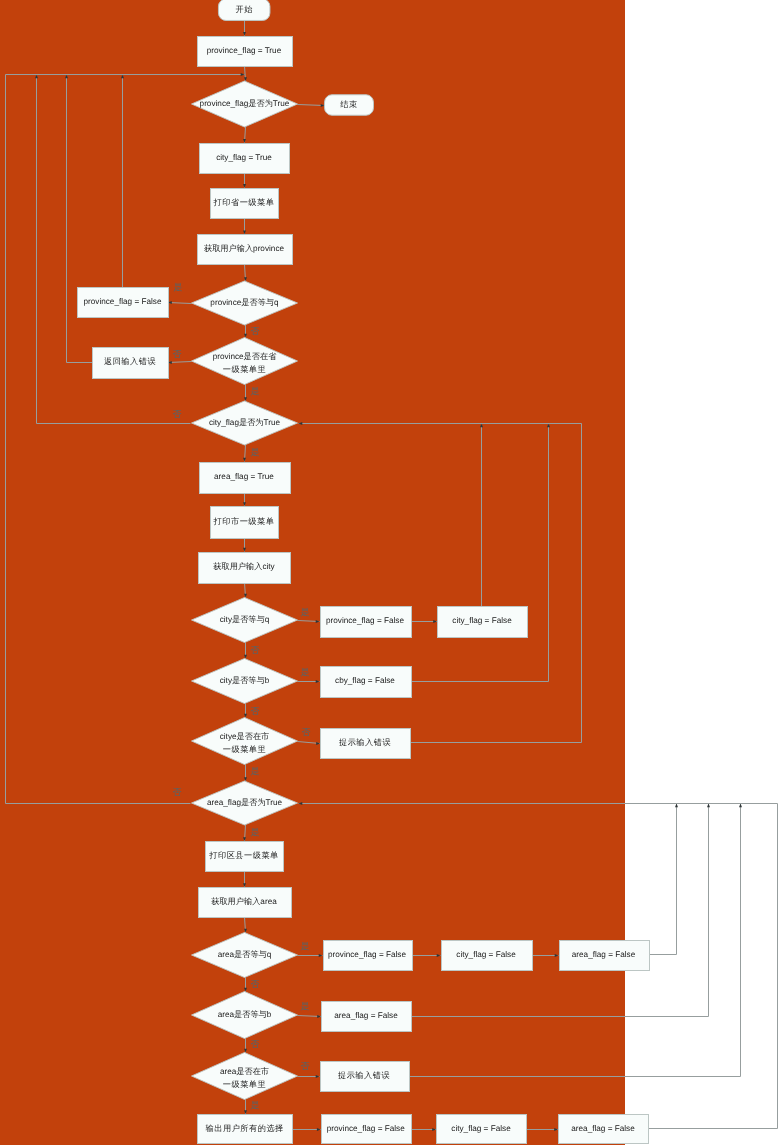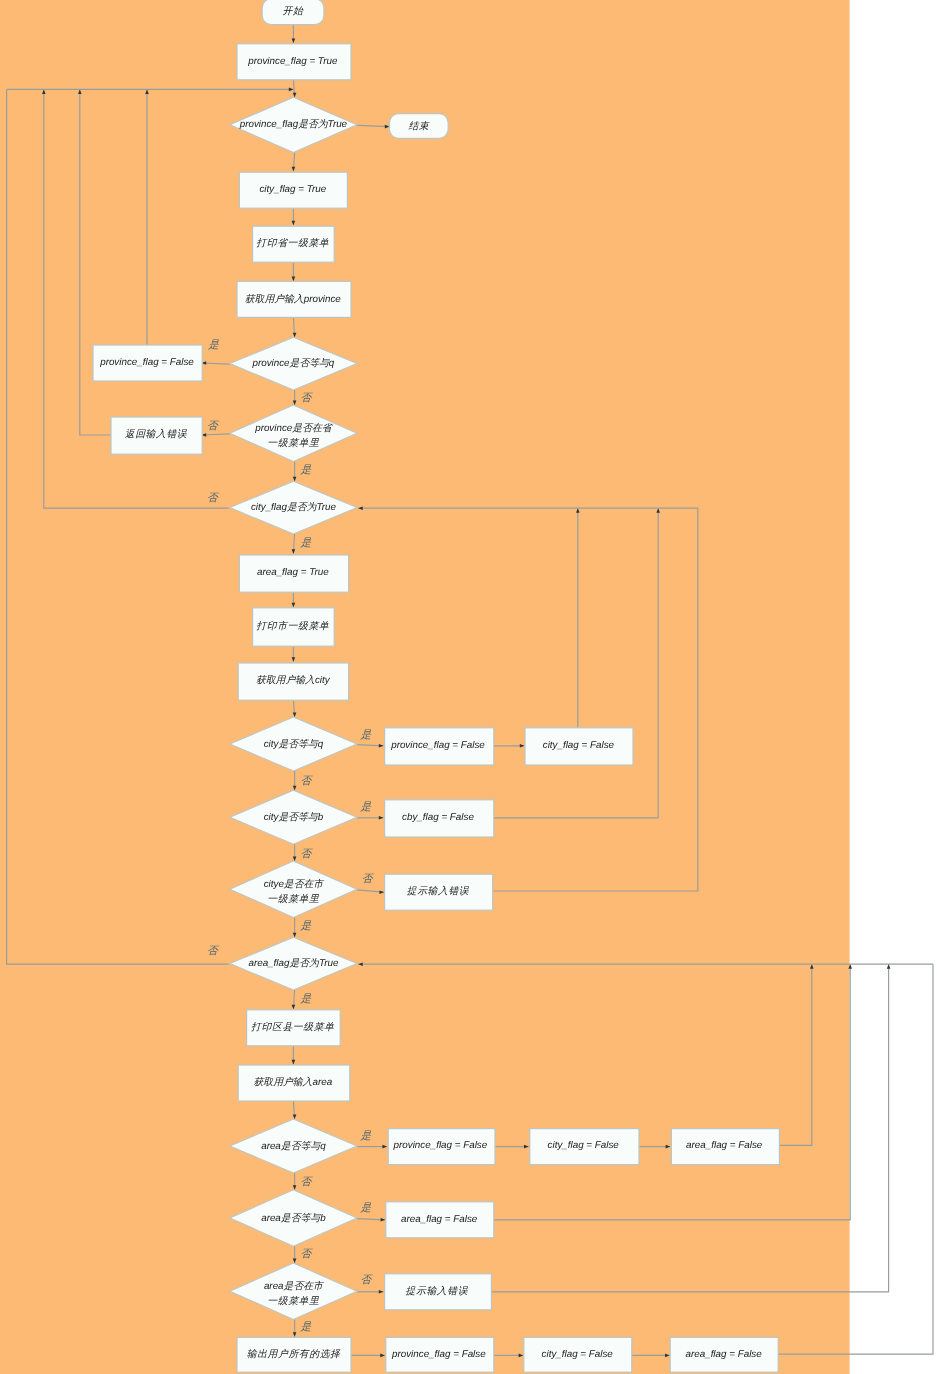--- a/index.html
+++ b/index.html
@@ -1,21 +1,21 @@
 <!DOCTYPE html>
 <html><head>
 <meta charset="utf-8">
 <title>flowchart</title>
 <style>
   html,body{margin:0;padding:0;background:#ffffff;
             -webkit-font-smoothing:antialiased;
             text-rendering:geometricPrecision;}
   body{width:781px;height:1145px;overflow:hidden;
        font-family:"Liberation Sans", sans-serif;}
-  #canvas{position:relative;width:708px;height:1145px;background:#fdba74;font-style:italic;}
+  #canvas{position:relative;width:625px;height:1145px;background:#c2410c;}
   svg{display:block;}
   .nodeText{font-family:"Liberation Sans", sans-serif;font-size:8.2px;fill:#1a1a1a;
             text-anchor:middle;dominant-baseline:middle;}
   #chart{will-change:transform;}
   .edgeLabel{font-family:"Liberation Sans", sans-serif;font-size:9px;fill:#4d6670;
             text-anchor:middle;dominant-baseline:middle;}
 </style>
 </head>
 <body>
 

